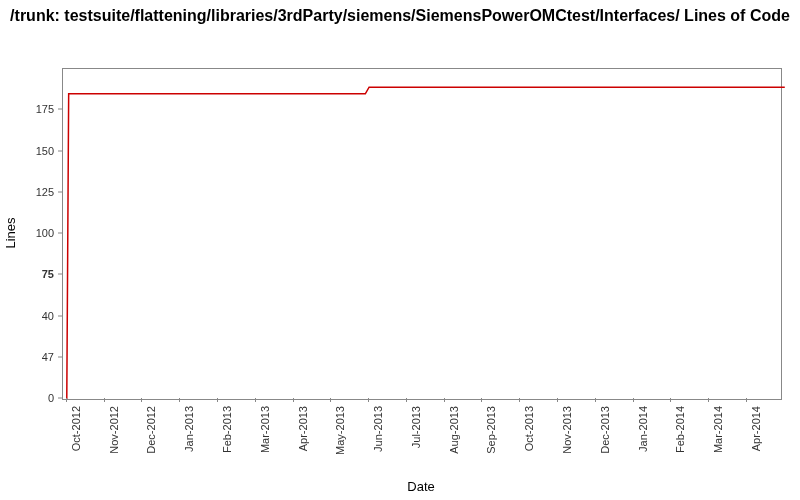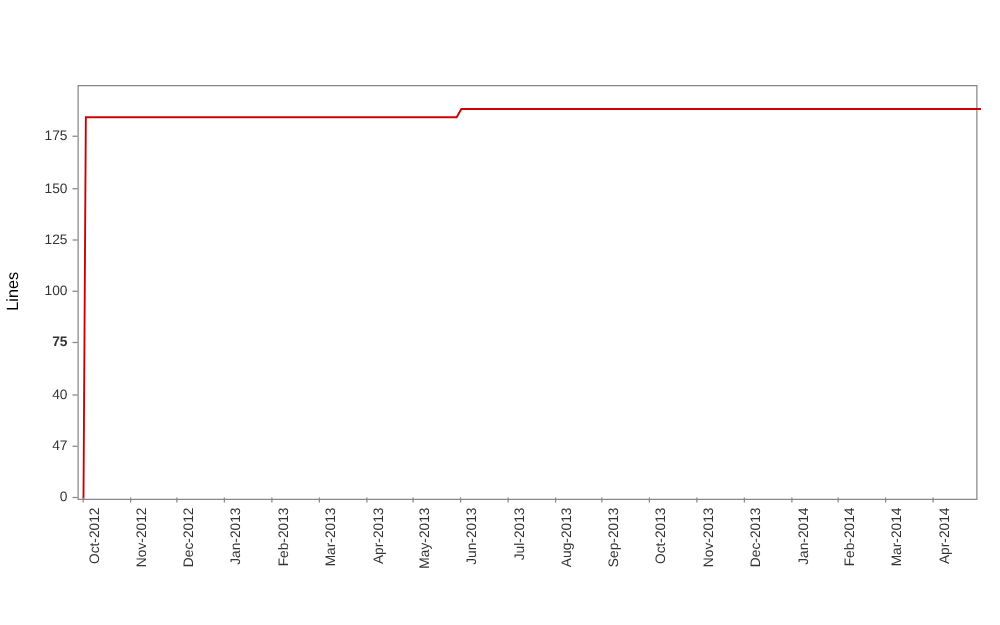--- a/index.html
+++ b/index.html
@@ -104,22 +104,24 @@
     top: 0;
     width: 100%;
     height: 100%;
     overflow: visible;
   }
 </style>
 </head>
 <body>
 
 <div class="chart-container">
+  <div class="title">/trunk: testsuite/flattening/libraries/3rdParty/siemens/SiemensPowerOMCtest/Interfaces/ Lines of Code</div>
 
   <div class="y-label">Lines</div>
+  <div class="x-label">Date</div>
 
   <div class="y-ticks">
       <div class="y-tick" style="top: 330px;">0</div>
       <div class="y-tick" style="top: 288.75px;">47</div>
       <div class="y-tick" style="top: 247.5px;">40</div>
       <div class="y-tick" style="top: 206.25px; font-weight: bold;">75</div>
       <div class="y-tick" style="top: 165px; margin-left: 40px;">100</div>
       <div class="y-tick" style="top: 123.75px;">125</div>
       <div class="y-tick" style="top: 82.5px;">150</div>
       <div class="y-tick" style="top: 41.25px; text-align: center;">175</div>

